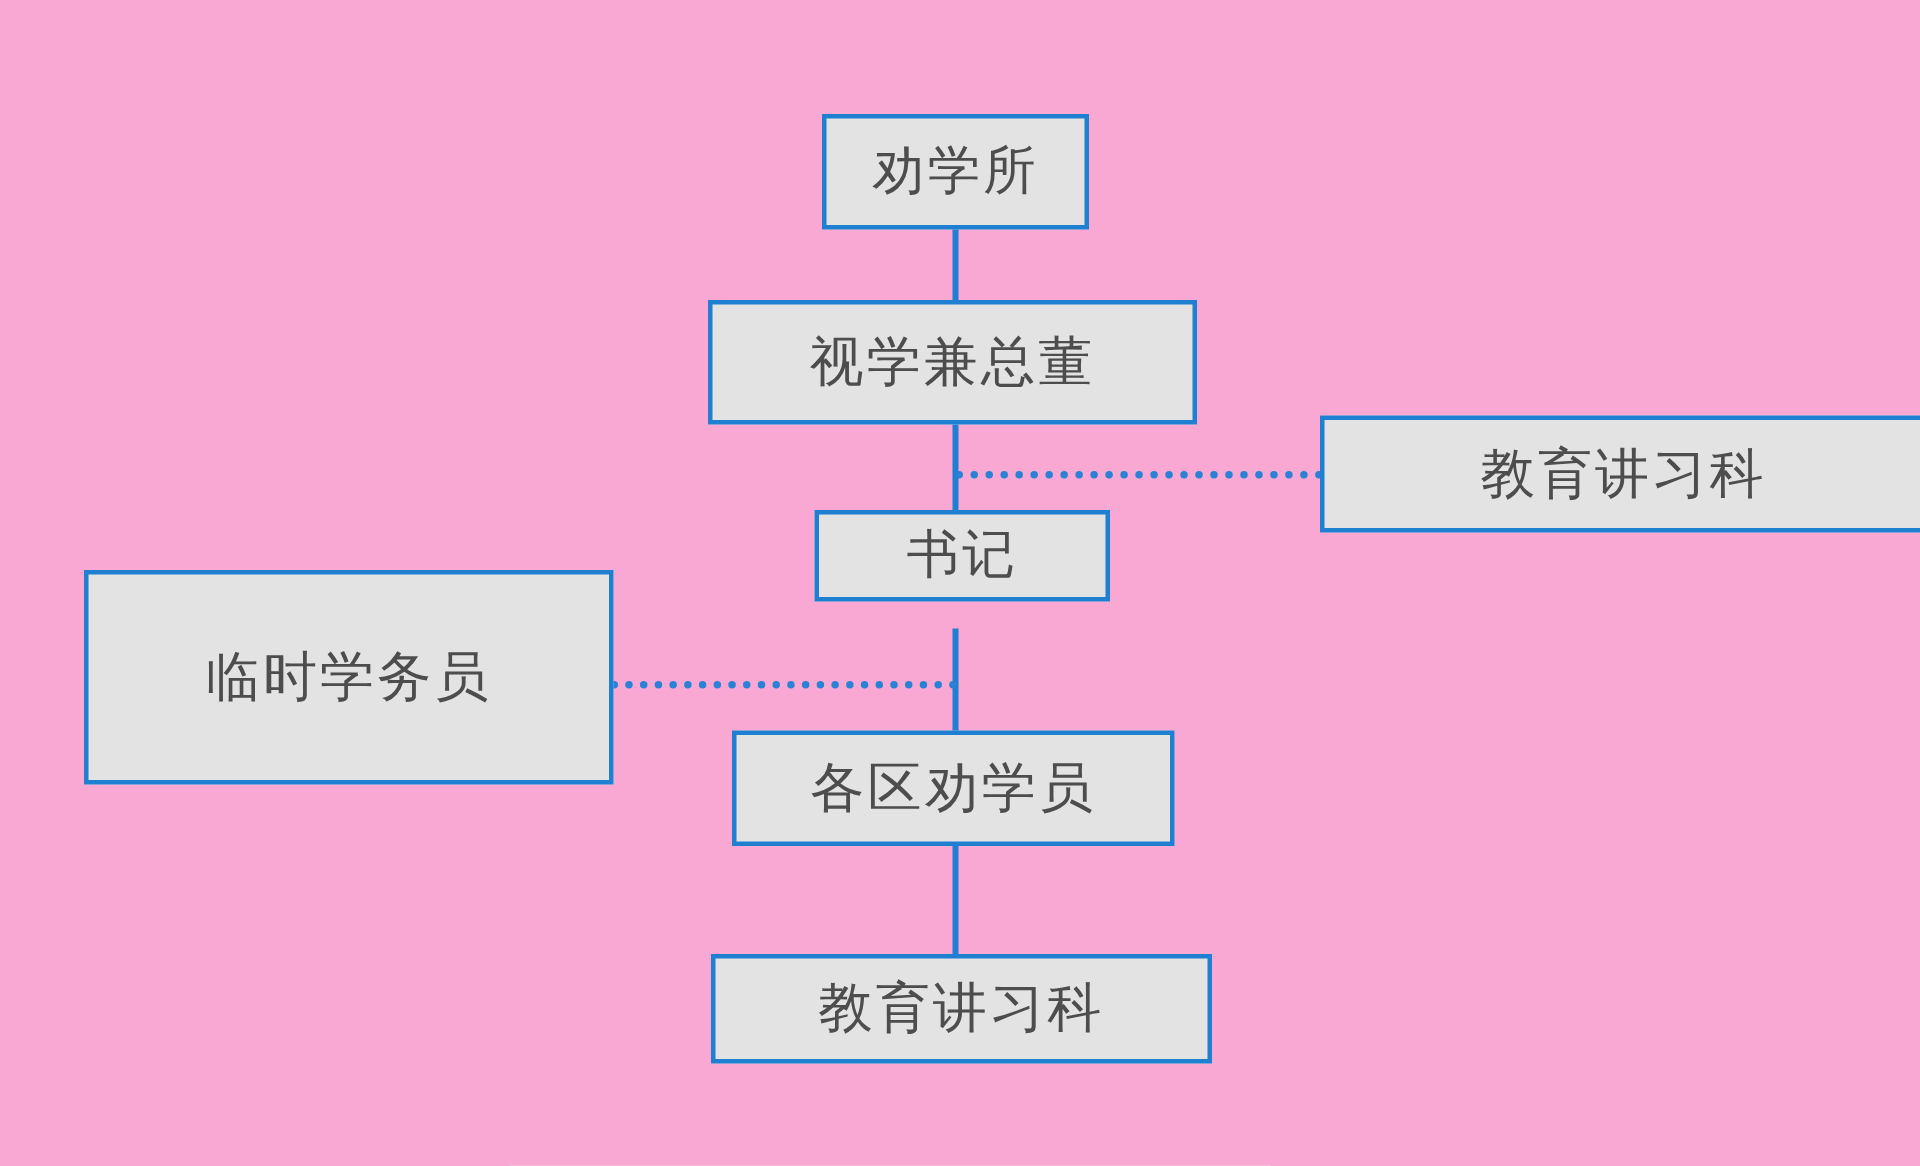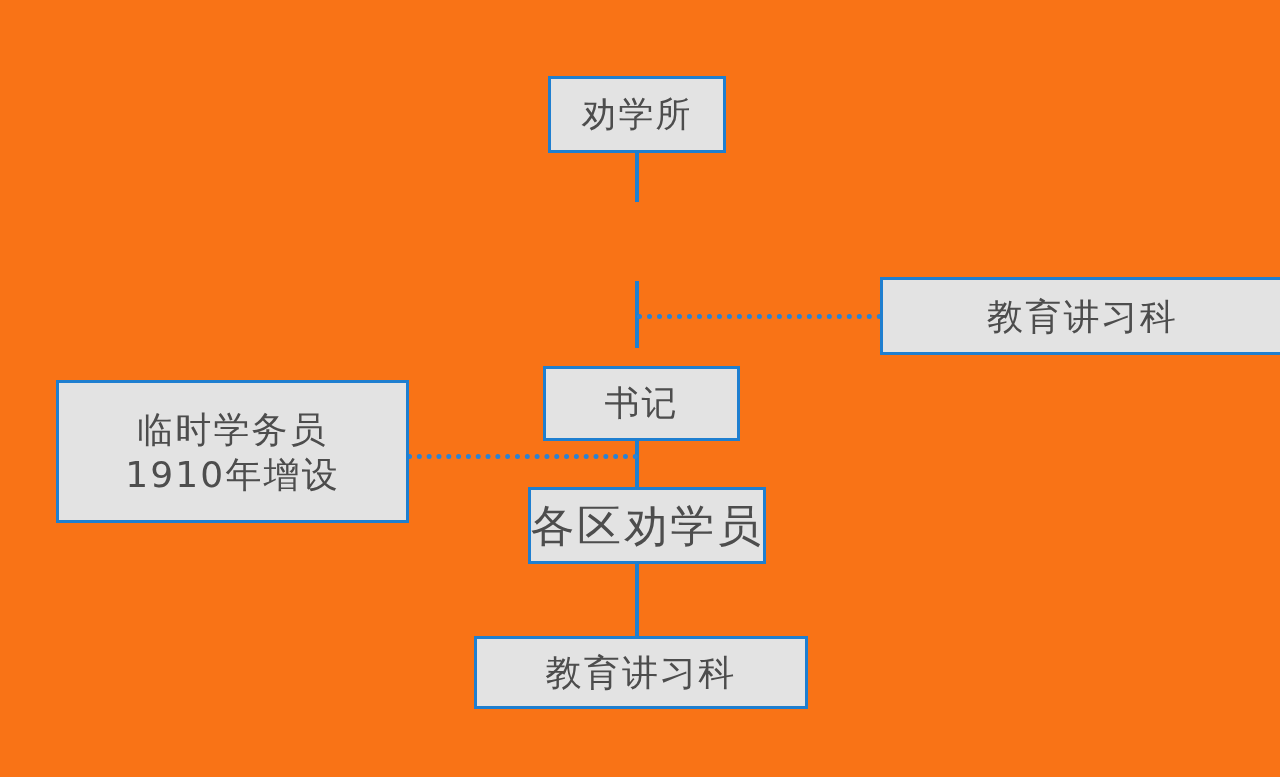--- a/index.html
+++ b/index.html
@@ -10,21 +10,21 @@
     width: 1280px;
     height: 777px;
     background: #e0e0e0;
     font-family: "DejaVu Sans", "Liberation Sans", sans-serif;
     overflow: hidden;
   }
   #diagram {
     position: relative;
     width: 1280px;
     height: 777px;
-    background: #f97316;
+    background: #f9a8d4;
   }
   .node {
     position: absolute;
     box-sizing: border-box;
     border: 3px solid #1f7fd0;
     background: #e3e3e3;
     color: #4d4d4d;
     display: flex;
     flex-direction: column;
     align-items: center;
@@ -34,23 +34,23 @@
     white-space: nowrap;
     text-align: center;
   }
   .node .line {
     display: block;
   }
   
   .n-quanxuesuo   { left: 548px;  top: 76px;  width: 178px; height: 77px;  font-size: 35px; }
   .n-shixue       { left: 472px;  top: 200px; width: 326px; height: 83px;  font-size: 36px; }
   .n-jiaoyu       { left: 880px;  top: 277px; width: 405px; height: 78px;  font-size: 36px; }
-  .n-shuji        { left: 543px;  top: 366px; width: 197px; height: 75px;  font-size: 35px; }
+  .n-shuji        { left: 543px;  top: 340px; width: 197px; height: 61px;  font-size: 35px; }
   .n-linshi       { left: 56px;   top: 380px; width: 353px; height: 143px; font-size: 36px; }
-  .n-quxue        { left: 488px;  top: 487px; width: 238px; height: 77px;  font-size: 44px; margin-left: 40px; }
+  .n-quxue        { left: 488px;  top: 487px; width: 295px; height: 77px;  font-size: 36px; }
   .n-cunxue       { left: 474px;  top: 636px; width: 334px; height: 73px;  font-size: 36px; }
 
   
   .conn-v {
     position: absolute;
     width: 4px;
     background: #1f7fd0;
   }
   .conn-dotted {
     position: absolute;
@@ -75,32 +75,34 @@
   <div class="conn-v c3"></div>
   <div class="conn-v c4"></div>
 
   <div class="conn-dotted d1"></div>
   <div class="conn-dotted d2"></div>
 
   <div class="node n-quanxuesuo">
     <span class="line">劝学所</span>
   </div>
 
+  <div class="node n-shixue">
+    <span class="line">视学兼总董</span>
+  </div>
 
   <div class="node n-jiaoyu">
     <span class="line">教育讲习科</span>
   </div>
 
   <div class="node n-shuji">
     <span class="line">书记</span>
   </div>
 
   <div class="node n-linshi">
     <span class="line">临时学务员</span>
-    <span class="line">1910年增设</span>
   </div>
 
   <div class="node n-quxue">
     <span class="line">各区劝学员</span>
   </div>
 
   <div class="node n-cunxue">
     <span class="line">教育讲习科</span>
   </div>
 

